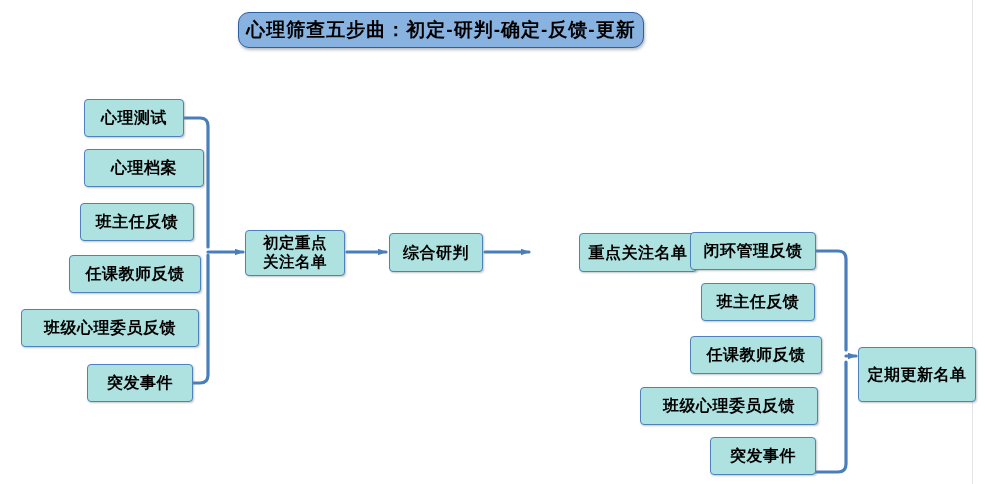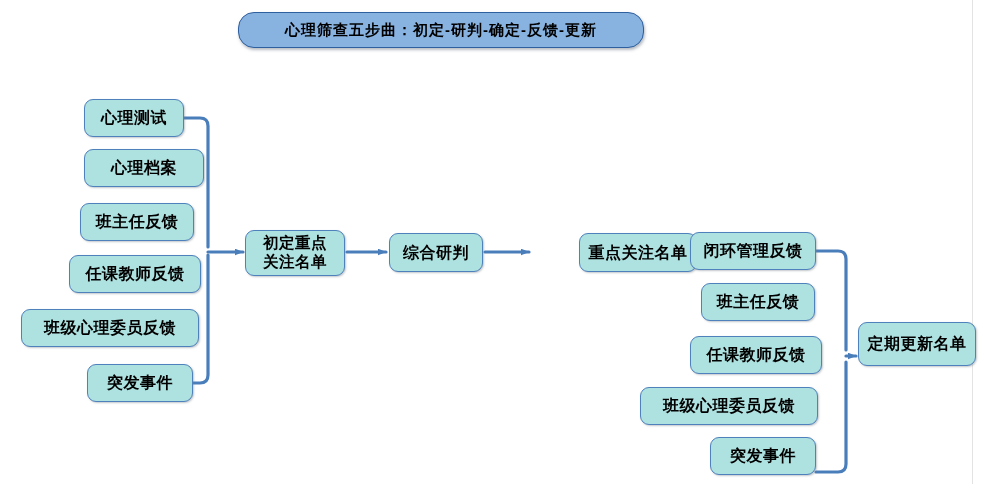--- a/index.html
+++ b/index.html
@@ -35,35 +35,35 @@
   }
   .node {
     position: absolute;
     box-sizing: border-box;
     display: flex;
     align-items: center;
     justify-content: center;
     text-align: center;
     background: #aee2e0;
     border: 1px solid #4f81bd;
-    border-radius: 9px;
+    border-radius: 4px;
     color: #000000;
     font-weight: bold;
     font-size: 16px;
     line-height: 1.12;
     letter-spacing: 0.5px;
     box-shadow: 1px 1px 2px rgba(120,130,140,0.45);
     white-space: pre-line;
     padding: 0 4px;
   }
   .node.title-node {
     background: #88b2e0;
     border: 1.5px solid #2f5f9e;
-    border-radius: 16px;
-    font-size: 15px;
+    border-radius: 11px;
+    font-size: 19px;
     letter-spacing: 1px;
     box-shadow: 1px 2px 3px rgba(110,120,135,0.5);
   }
   .node.two-line {
     line-height: 1.2;
     font-size: 15.5px;
   }
 </style>
 </head>
 <body>
@@ -120,15 +120,15 @@
   <div class="node" style="left:690px; top:232px; width:126px; height:38px;">闭环管理反馈</div>
 
   <div class="node" style="left:701px; top:283px; width:114px; height:38px;">班主任反馈</div>
 
   <div class="node" style="left:690px; top:336px; width:132px; height:38px;">任课教师反馈</div>
 
   <div class="node" style="left:640px; top:387px; width:178px; height:38px;">班级心理委员反馈</div>
 
   <div class="node" style="left:710px; top:437px; width:106px; height:38px;">突发事件</div>
 
-  <div class="node" style="left:858px; top:322px; width:118px; height:44px;">定期更新名单</div>
+  <div class="node" style="left:858px; top:347px; width:118px; height:55px;">定期更新名单</div>
 
 </div>
 
 </body></html>

